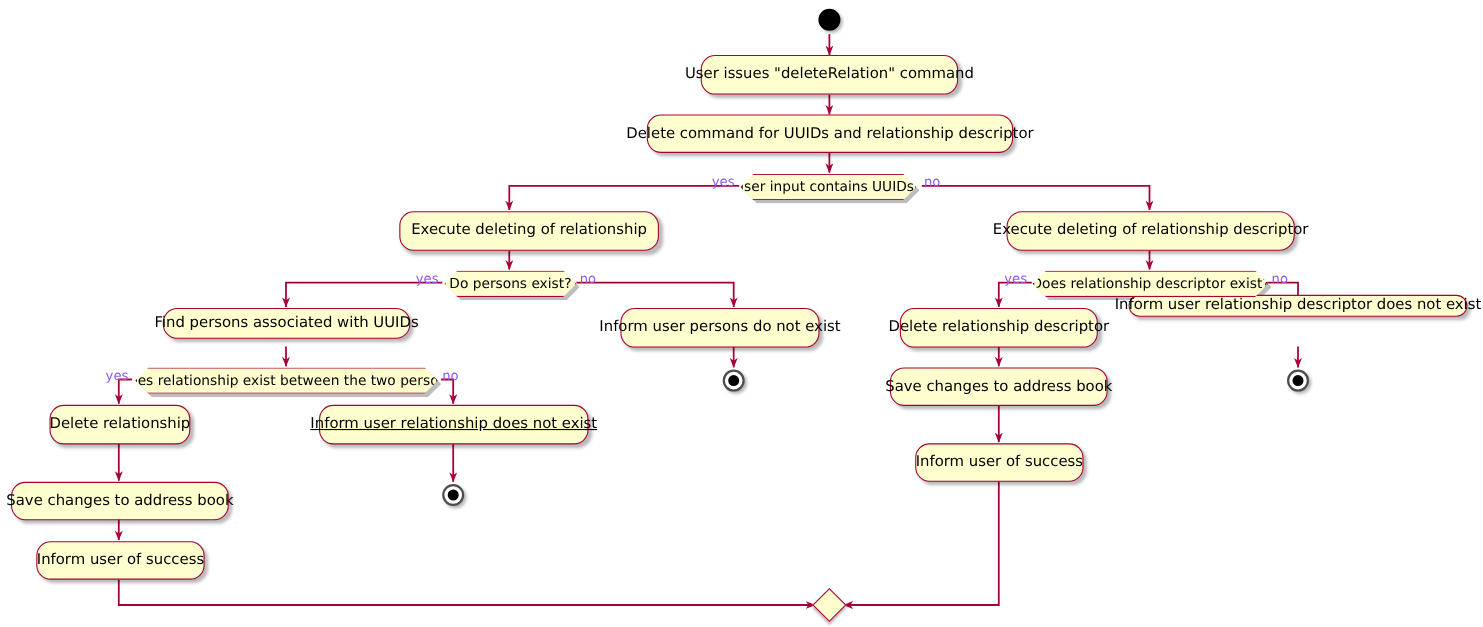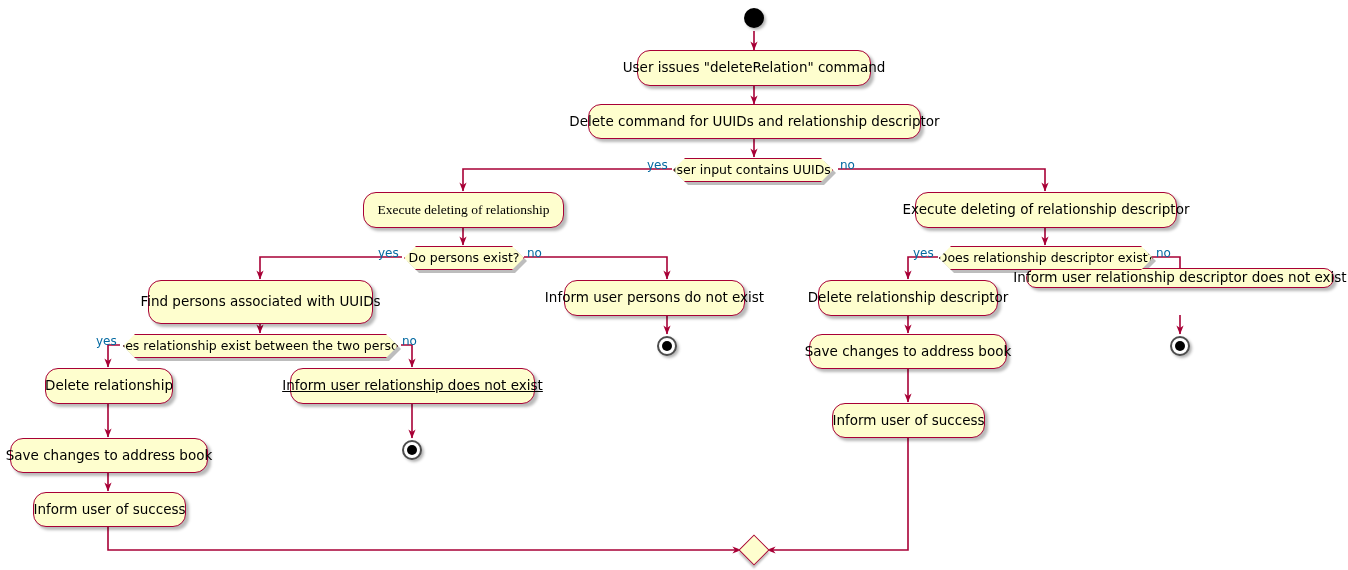--- a/index.html
+++ b/index.html
@@ -60,21 +60,21 @@
   .decision-shadow {
     position: absolute;
     background: rgba(0,0,0,0.26);
     clip-path: polygon(12px 0, calc(100% - 12px) 0, 100% 50%, calc(100% - 12px) 100%, 12px 100%, 0 50%);
     z-index: 2;
   }
   
   .guard {
     position: absolute;
     font-size: 12px;
-    color: #0369a1;
+    color: #8b5cf6;
     line-height: 1;
     white-space: nowrap;
     z-index: 4;
   }
   
   .start-node {
     position: absolute;
     width: 20px;
     height: 20px;
     border-radius: 50%;
@@ -177,25 +177,25 @@
       <path d="M908,438 L908,550 L767,550" marker-end="url(#arrow)"></path>
     </g>
   </svg>
 
   <div class="start-node" style="left:744px; top:8px;"></div>
 
   <div class="node" style="left:637px; top:50px; width:234px; height:36px;">User issues "deleteRelation" command</div>
 
   <div class="node" style="left:588px; top:104px; width:333px; height:35px;">Delete command for UUIDs and relationship descriptor</div>
 
-  <div class="node" style="left:363px; top:192px; width:201px; height:36px;font-family:Liberation Serif, serif;">Execute deleting of relationship</div>
-
-  <div class="node" style="left:915px; top:192px; width:262px; height:36px;">Execute deleting of relationship descriptor</div>
-
-  <div class="node" style="left:148px; top:280px; width:225px; height:44px;">Find persons associated with UUIDs</div>
+  <div class="node" style="left:363px; top:192px; width:236px; height:36px;">Execute deleting of relationship</div>
+
+  <div class="node" style="left:915px; top:192px; width:262px; height:36px;border-radius:14px;">Execute deleting of relationship descriptor</div>
+
+  <div class="node" style="left:148px; top:280px; width:225px; height:28px;">Find persons associated with UUIDs</div>
 
   <div class="node" style="left:564px; top:280px; width:181px; height:36px;">Inform user persons do not exist</div>
 
   <div class="node" style="left:818px; top:280px; width:180px; height:36px;">Delete relationship descriptor</div>
 
   <div class="node" style="left:1026px; top:268px; width:308px; height:20px;">Inform user relationship descriptor does not exist</div>
 
   <div class="node" style="left:45px; top:368px; width:128px; height:36px;">Delete relationship</div>
 
   <div class="node" style="left:290px; top:368px; width:245px; height:36px;text-decoration:underline;">Inform user relationship does not exist</div>

